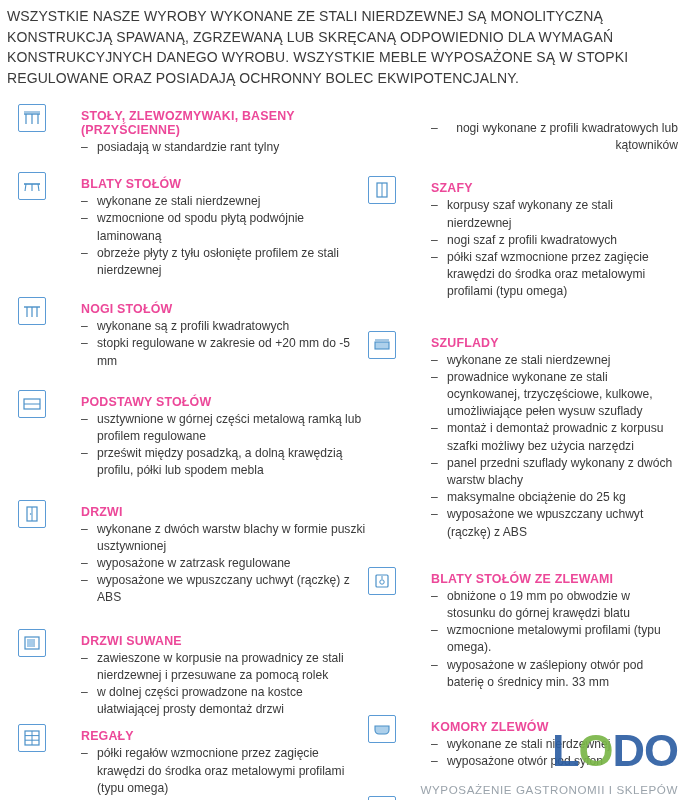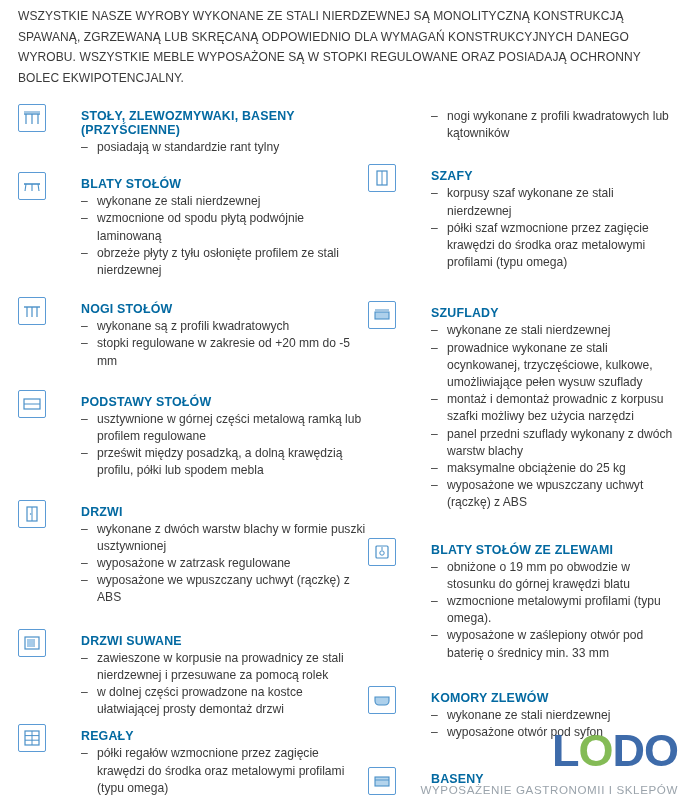--- a/index.html
+++ b/index.html
@@ -6,22 +6,22 @@
   body{
     width:684px;height:800px;
     background:#ffffff;
     font-family:"Liberation Sans", sans-serif;
     color:#2d2d2d;
     position:relative;
     overflow:hidden;
   }
   .intro{
     position:absolute;
-    left:18px; top:6px; width:650px;
-    font-size:12px;
+    left:7px; top:6px; width:650px;
+    font-size:14px;
     line-height:20.5px;
     color:#3a3a3a;
     letter-spacing:0.1px;
   }
   .columns{
     position:absolute;
     left:0; top:104px; width:684px;
   }
   .col{
     position:absolute;
@@ -39,21 +39,21 @@
     left:0; top:0;
     width:28px;height:28px;
     border:1px solid #5b9bd5;
     border-radius:2px;
     box-sizing:border-box;
     display:flex;align-items:center;justify-content:center;
   }
   .block .icon svg{display:block;}
   .block .heading{
     margin-left:63px;
-    color:#0369a1;
+    color:#ec4899;
     font-size:12.4px;
     font-weight:bold;
     letter-spacing:0.2px;
     padding-top:5px;
     min-height:14px;
   }
   .block ul{
     margin:2px 0 0 63px;
     padding:0;
     list-style:none;
@@ -65,21 +65,21 @@
     line-height:17.2px;
     color:#3a3a3a;
     margin-bottom:0px;
   }
   .block li:before{
     content:"–";
     position:absolute;
     left:0;top:0;
     color:#3a3a3a;
   }
-  .noheading ul{margin-top:4px;}
+  .noheading ul{margin-top:16px;text-align:right;}
 
   
   .wm{
     position:absolute;
     right:6px; bottom:4px;
     width:310px;
     text-align:right;
     pointer-events:none;
   }
   .wm .wm-word{
@@ -231,21 +231,22 @@
 
     <div class="block" style="margin-bottom:30px;">
       <span class="icon">
         <svg width="18" height="16" viewBox="0 0 18 16">
             <rect x="4" y="1" width="10" height="14" fill="none" stroke="#4a90c8" stroke-width="1.2"></rect>
             <line x1="9" y1="1" x2="9" y2="15" stroke="#4a90c8" stroke-width="1"></line>
           </svg>
       </span>
       <div class="heading">SZAFY</div>
       <ul>
-        <li>korpusy szaf wykonane ze stali nierdzewnej</li>
+        <li>korpusy szaf wykonany ze stali nierdzewnej</li>
+        <li>nogi szaf  z profili kwadratowych</li>
         <li>półki szaf wzmocnione przez zagięcie krawędzi do środka oraz metalowymi profilami (typu omega)</li>
       </ul>
     </div>
 
     <div class="block" style="margin-bottom:26px;">
       <span class="icon">
         <svg width="18" height="16" viewBox="0 0 18 16">
             <rect x="2" y="5" width="14" height="7" fill="#6aa9da" opacity=".55"></rect>
             <rect x="2" y="5" width="14" height="7" fill="none" stroke="#4a90c8" stroke-width="1.1"></rect>
             <line x1="2" y1="3" x2="16" y2="3" stroke="#4a90c8" stroke-width="1"></line>

